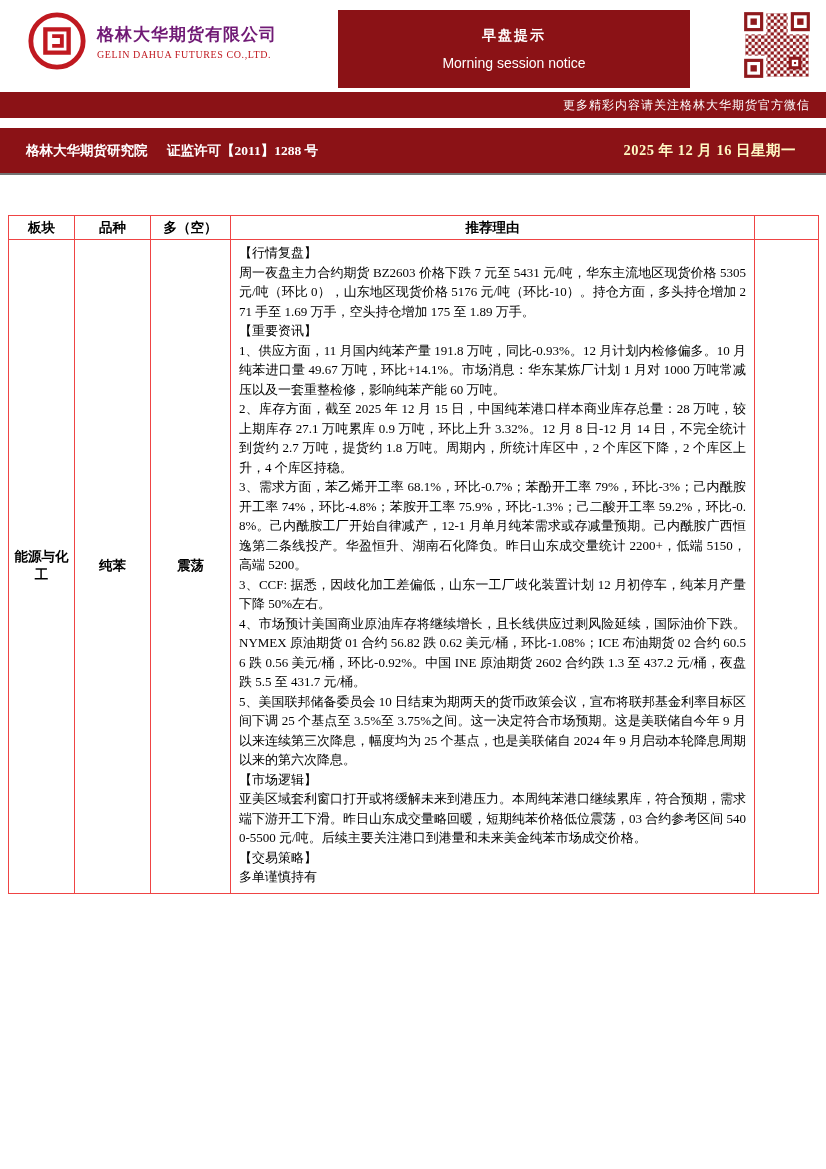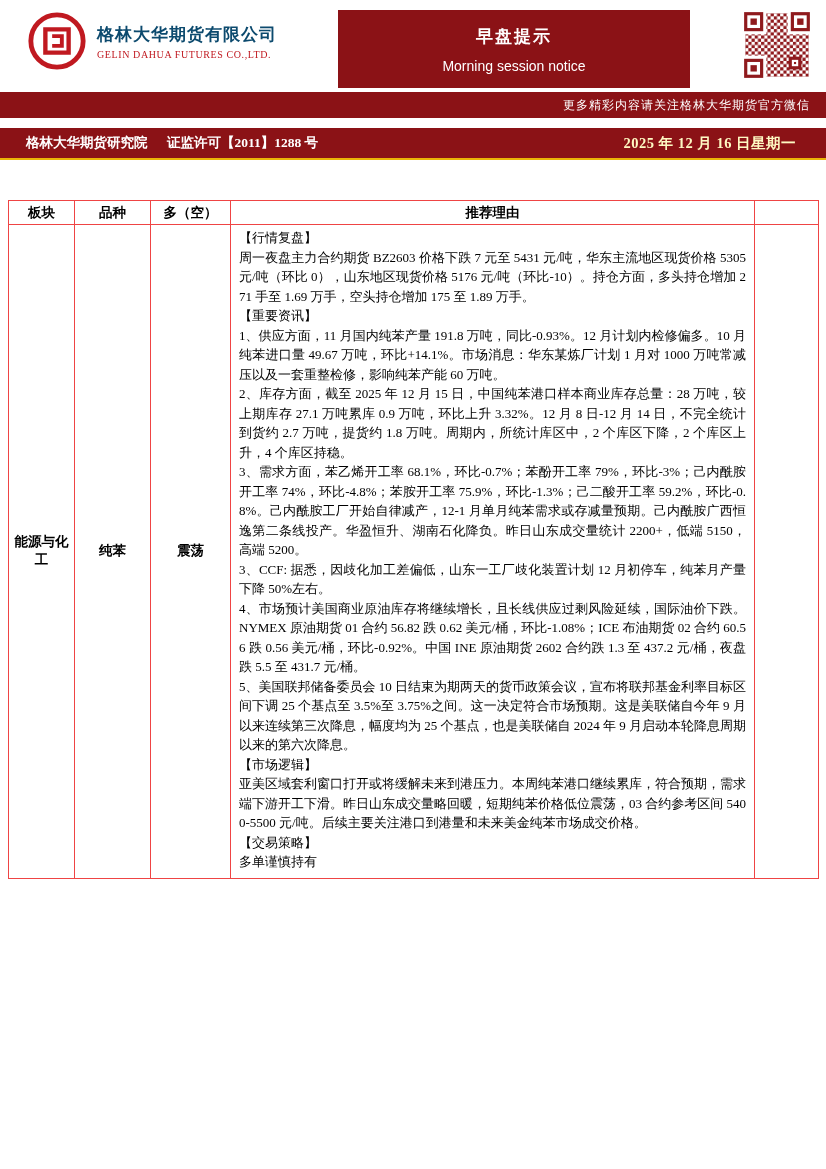--- a/index.html
+++ b/index.html
@@ -5,39 +5,39 @@
   * { margin:0; padding:0; box-sizing:border-box; }
   html,body { background:#ffffff; }
   body {
     width:826px; height:1169px; position:relative; overflow:hidden;
     font-family:"Liberation Serif","DejaVu Serif",serif; color:#000;
   }
   
   .header { display:flex; align-items:flex-start; padding:10px 14px 4px 26px; height:92px; }
   .logo-block { display:flex; align-items:center; gap:9px; width:312px; flex:0 0 auto; }
   .logo { width:62px; height:62px; flex:0 0 auto; }
-  .company-cn { color:#0c4a6e; font-weight:bold; font-size:17px; letter-spacing:1px; white-space:nowrap; }
+  .company-cn { color:#701a75; font-weight:bold; font-size:17px; letter-spacing:1px; white-space:nowrap; }
   .company-en { color:#C01920; font-size:10px; letter-spacing:0.6px; margin-top:3px; white-space:nowrap; }
   .title-box {
     background:#8B1216; width:352px; height:78px; flex:0 0 auto;
     display:flex; flex-direction:column; justify-content:center; align-items:center; gap:10px; color:#fff;
   }
-  .title-cn { font-weight:bold; font-size:17px; letter-spacing:2px; }
+  .title-cn { font-weight:bold; font-size:14px; letter-spacing:2px; }
   .title-en { font-weight:normal; font-size:14px; font-family:"Liberation Sans","DejaVu Sans",sans-serif; }
   .qr { width:70px; height:70px; margin-left:auto; margin-top:0; }
   
   .wechat-strip {
     background:#8B1216; color:#fff; height:26px; display:flex; align-items:center;
     justify-content:flex-end; padding-right:16px; font-size:12px; letter-spacing:1px;
   }
   .gap { height:10px; background:#fff; }
   
   .subheader {
-    background:#8B1216; height:32px; display:flex; align-items:center;
-    justify-content:space-between; padding:0 30px 0 26px; border-bottom:2px solid #eab308;
+    background:#8B1216; height:47px; display:flex; align-items:center;
+    justify-content:space-between; padding:0 30px 0 26px; border-bottom:2px solid #737373;
   }
   .subheader-left { color:#fff; font-weight:bold; font-size:13.5px; }
   .subheader-left .license { margin-left:16px; }
   .subheader-date { color:#fef9c3; font-weight:bold; font-size:14.5px; letter-spacing:0.5px; }
   
   .researcher { margin:28px 0 0 124px; font-size:14.5px; }
   .r-line { margin-bottom:11px; line-height:19px; }
   .r-name { display:inline-block; width:168px; }
   .r-qual { display:inline-block; width:232px; }
   

